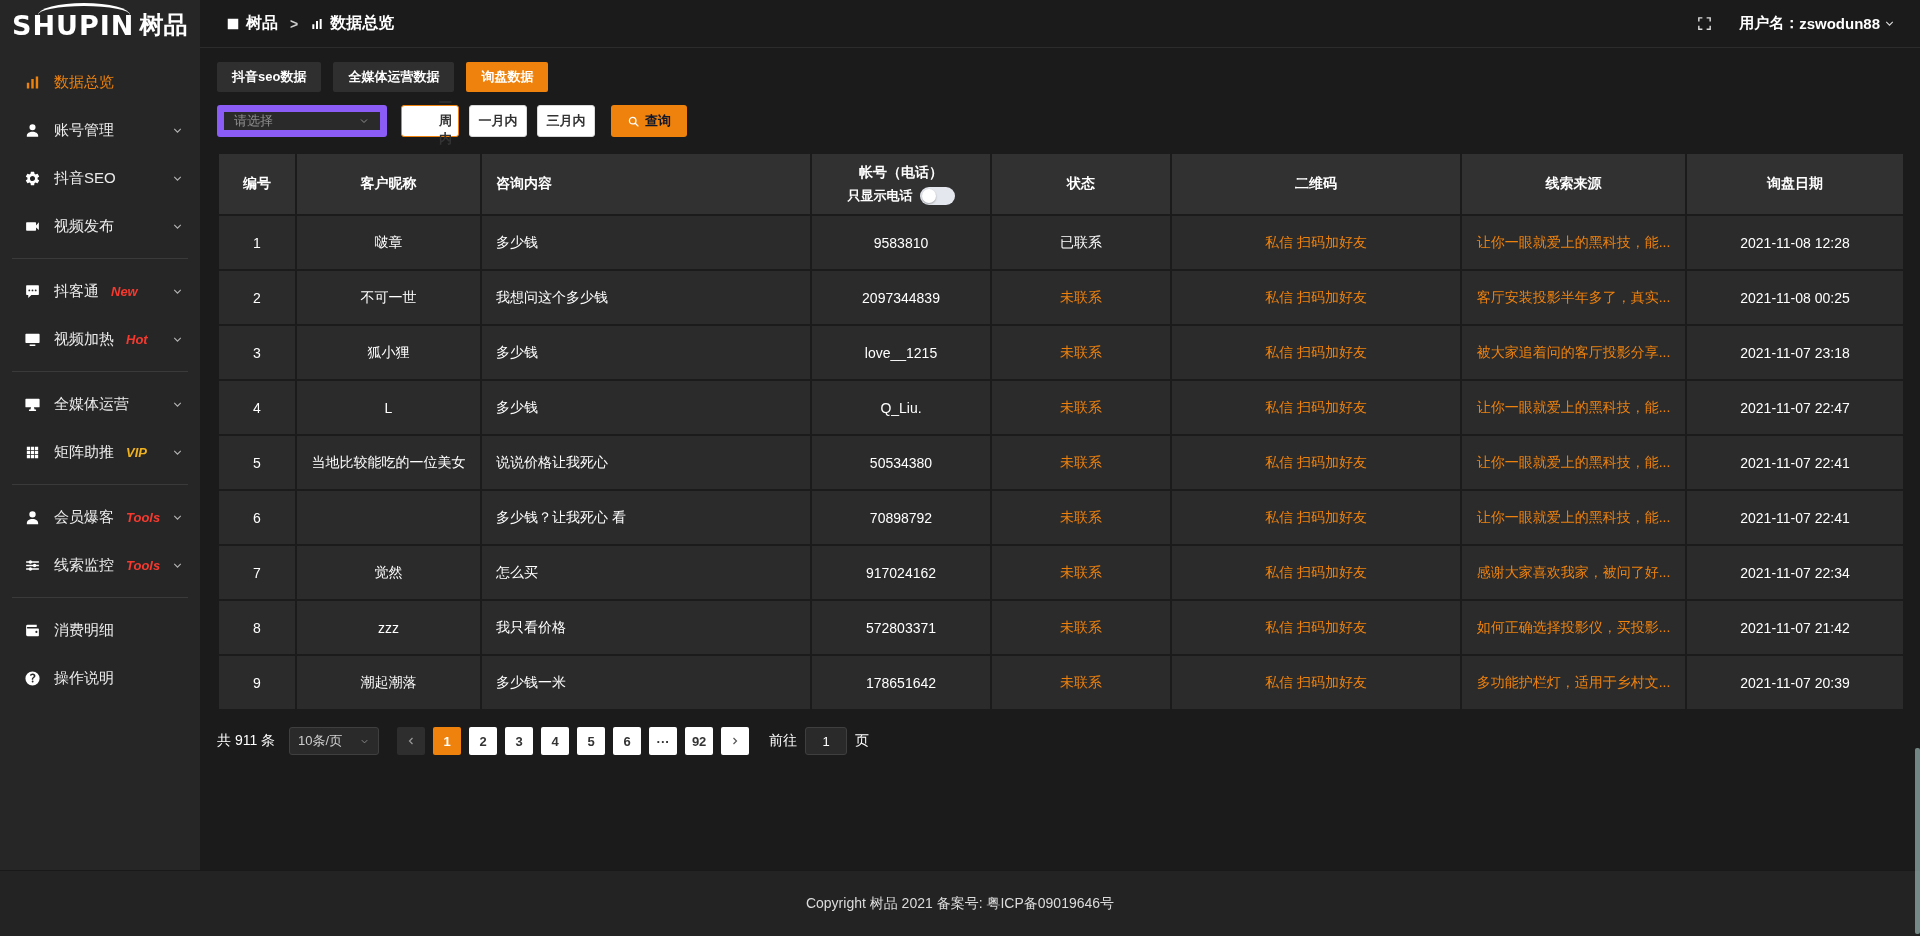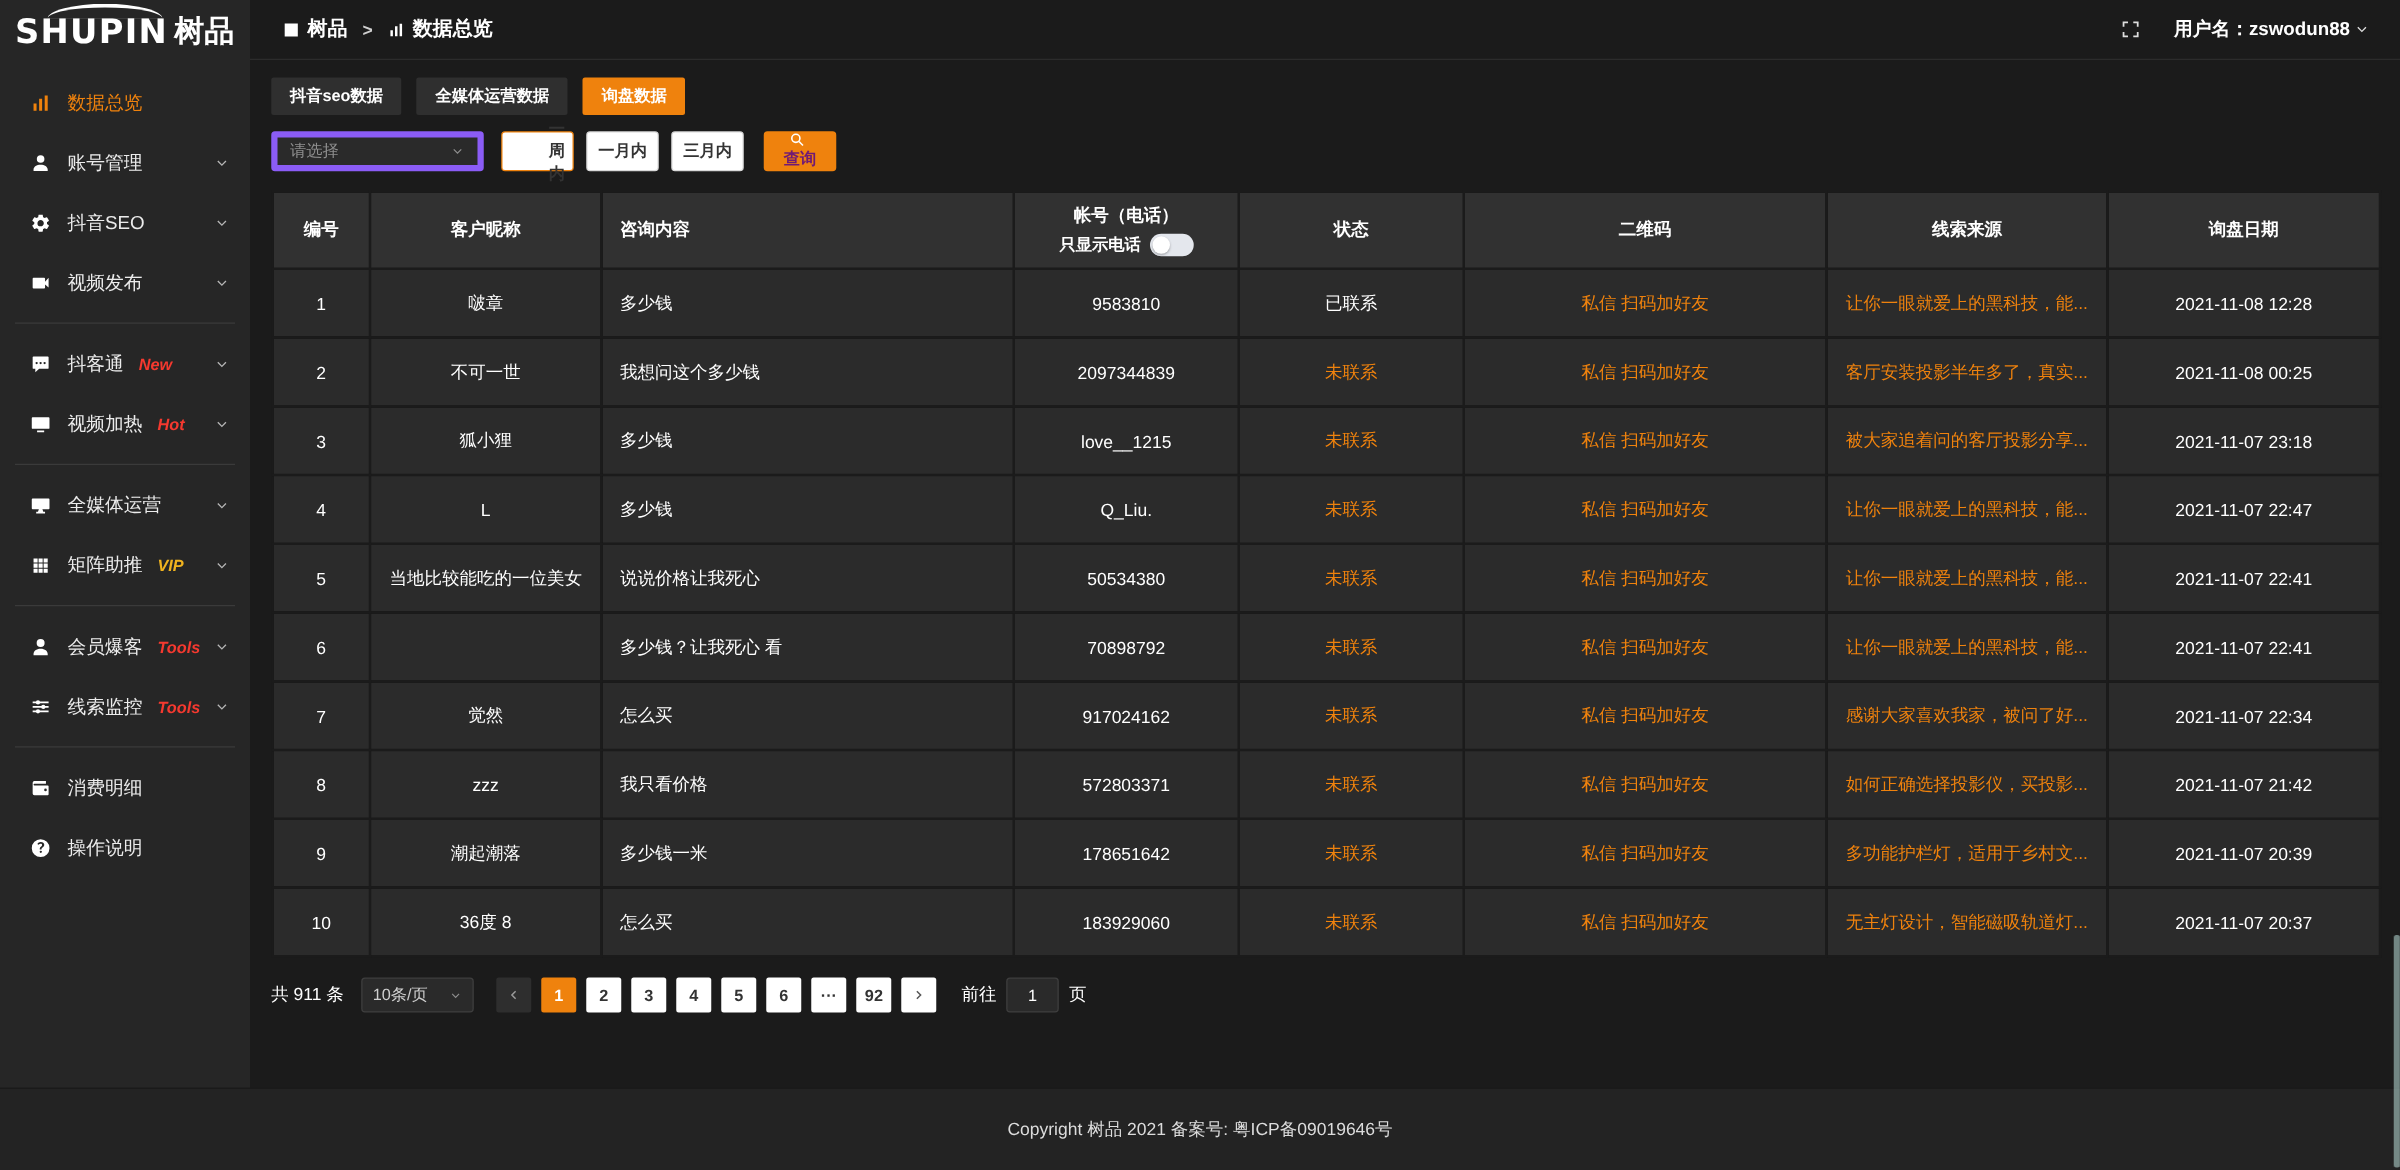--- a/index.html
+++ b/index.html
@@ -45,30 +45,30 @@
   .content{padding:0 17px;}
 
   
   .tabs{margin-top:14px; display:flex;}
   .tab{height:30px; padding:0 15px; margin-right:12px; background:#2f2f2f; color:#fff;
     font-size:13px; font-weight:bold; border:none; border-radius:2px; display:flex; align-items:center; cursor:pointer;}
   .tab.active{background:var(--accent);}
 
   
   .filters{margin-top:13px; display:flex; align-items:center;}
-  .select{width:170px; height:32px; background:#2a2a2a; border:5px solid #8b5cf6; border-radius:3px;
+  .select{width:170px; height:32px; background:#2a2a2a; border:7px solid #8b5cf6; border-radius:3px;
     color:#8e8e8e; font-size:13px; display:flex; align-items:center; justify-content:space-between;
     padding:0 10px; margin-right:14px; cursor:pointer;}
   .select .chev-dn{width:12px; height:12px; color:#8e8e8e; display:inline-flex;}
   .period{width:58px; height:32px; background:#fff; border:1px solid #d9d9d9; border-radius:3px;
     color:#333; font-size:13px; font-weight:bold; margin-right:10px; display:flex; align-items:center;
     justify-content:center; cursor:pointer;}
   .period.active{border:1px solid var(--accent);padding-left:31px;}
-  .btn-query{height:32px; padding:0 16px; margin-left:6px; background:var(--accent); color:#701a75;
-    border:none; border-radius:3px; font-size:13px; font-weight:bold; display:flex; align-items:center; cursor:pointer;flex-direction:column;}
+  .btn-query{height:32px; padding:0 16px; margin-left:6px; background:var(--accent); color:#0f172a;
+    border:none; border-radius:3px; font-size:13px; font-weight:bold; display:flex; align-items:center; cursor:pointer;}
   .btn-query .icon{width:13px; height:13px; margin-right:5px; color:#fff; display:inline-flex;}
 
   
   table{width:100%; margin-top:15px; border-collapse:collapse; table-layout:fixed;}
   th,td{border:2px solid var(--bg-main); font-size:14px; overflow:hidden; white-space:nowrap;}
   th{background:var(--bg-head); height:62px; font-weight:bold; text-align:center;}
   td{background:var(--bg-row); height:55px; text-align:center; color:#fff;}
   th.left,td.left{text-align:left; padding-left:14px;}
   .orange{color:var(--accent);}
   .link{color:var(--accent); cursor:pointer;}
@@ -454,30 +454,20 @@
             <tr>
               <td>9</td>
               <td>潮起潮落</td>
               <td class="left">多少钱一米</td>
               <td>178651642</td>
               <td class="orange">未联系</td>
               <td class="link">私信 扫码加好友</td>
               <td class="link">多功能护栏灯，适用于乡村文...</td>
               <td>2021-11-07 20:39</td>
             </tr>
-            <tr>
-              <td>10</td>
-              <td>36度 8</td>
-              <td class="left">怎么买</td>
-              <td>183929060</td>
-              <td class="orange">未联系</td>
-              <td class="link">私信 扫码加好友</td>
-              <td class="link">无主灯设计，智能磁吸轨道灯...</td>
-              <td>2021-11-07 20:37</td>
-            </tr>
           </tbody>
       </table>
 
       <div class="pager">
         <span class="total">共 911 条</span>
         <div class="size-select">
           <span>10条/页</span>
           <span class="chev-dn">
               <svg viewBox="0 0 24 24" fill="none" stroke="currentColor" stroke-width="2">
                 <path d="M6 9l6 6 6-6"></path>

